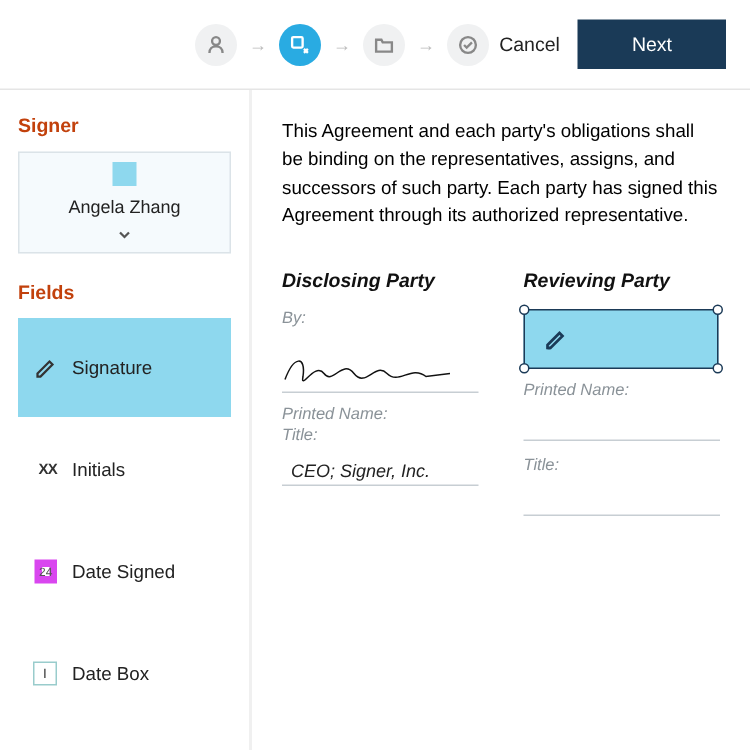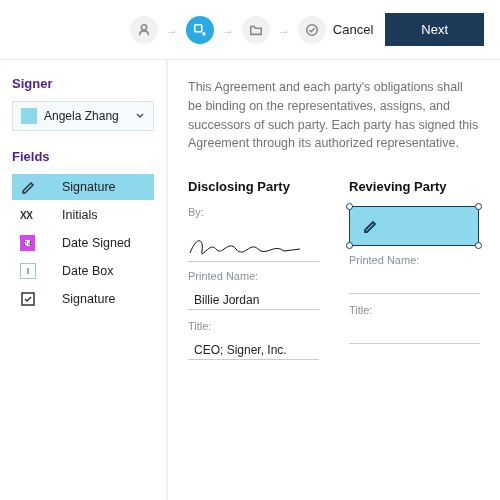--- a/index.html
+++ b/index.html
@@ -9,37 +9,37 @@
   .step { width: 28px; height: 28px; border-radius: 50%; background: #f0f1f2; display: flex; align-items: center; justify-content: center; }
   .step.active { background: #29abe2; }
   .step svg { width: 14px; height: 14px; stroke: #888; fill: none; stroke-width: 1.8; }
   .step.active svg { stroke: #fff; }
   .arrow { color: #bbb; font-size: 12px; }
   .top-actions { display: flex; align-items: center; gap: 12px; }
   .cancel-btn { background: none; border: none; font-size: 13px; font-weight: 400; color: #222; cursor: pointer; }
   .next-btn { background: #1a3a57; color: #fff; border: none; padding: 9px 36px; font-size: 13px; font-weight: 500; cursor: pointer; }
   .body { display: flex; height: calc(500px - 60px); }
   .sidebar { width: 166px; padding: 16px 12px; }
-  .side-label { font-size: 13px; font-weight: 700; color: #4c1d95; margin-bottom: 10px; }
-  .signer-dd { display: flex; align-items: center; background: #f5fafd; border: 1px solid #dbe3e8; padding: 6px 8px; gap: 7px; margin-bottom: 18px; cursor: pointer; }
+  .side-label { font-size: 13px; font-weight: 700; color: #c2410c; margin-bottom: 10px; }
+  .signer-dd { display: flex; align-items: center; background: #f5fafd; border: 1px solid #dbe3e8; padding: 6px 8px; gap: 7px; margin-bottom: 18px; cursor: pointer; flex-direction: column; }
   .swatch { width: 16px; height: 16px; background: #8ed8ee; }
   .signer-name { font-size: 12px; color: #222; flex: 1; }
   .chev { width: 10px; height: 10px; stroke: #555; fill: none; stroke-width: 1.5; }
-  .field-item { display: flex; align-items: center; gap: 24px; padding: 4px 8px; font-size: 12.5px; color: #222; cursor: pointer; margin-bottom: 2px; }
+  .field-item { display: flex; align-items: center; gap: 10px; padding: 24px 8px; font-size: 12.5px; color: #222; cursor: pointer; margin-bottom: 2px; }
   .field-item.active { background: #8ed8ee; }
-  .field-item .fi { width: 18px; height: 18px; display: flex; align-items: center; justify-content: flex-start; }
+  .field-item .fi { width: 18px; height: 18px; display: flex; align-items: center; justify-content: flex-end; }
   .fi svg { width: 16px; height: 16px; stroke: #333; fill: none; stroke-width: 1.5; }
   .fi .txt { font-size: 10px; font-weight: 600; color: #333; letter-spacing: -0.5px; }
   .fi .boxed { border: 5px solid #d946ef; width: 15px; height: 16px; display: flex; align-items: center; justify-content: center; font-size: 8px; color: #555; }
   .fi .boxedlt { border: 1px solid #9cc; width: 16px; height: 16px; display: flex; align-items: center; justify-content: center; }
   .fi .boxedlt span { font-size: 9px; color: #333; }
   .main { flex: 1; padding: 18px 20px; background: #fff; border-left: 2px solid #f0f0f0; }
-  .agreement { font-size: 12.5px; line-height: 1.5; color: #737373; margin-bottom: 26px; }
+  .agreement { font-size: 12.5px; line-height: 1.5; color: #000000; margin-bottom: 26px; }
   .parties { display: flex; gap: 30px; }
-  .party { flex: 1; }
+  .party { flex: 1; font-style: italic; }
   .party-title { font-size: 13px; font-weight: 700; color: #111; margin-bottom: 12px; }
   .lbl { font-size: 11px; color: #8a9298; margin-bottom: 2px; display: block; }
   .line { border-bottom: 1px solid #c7ced3; height: 26px; margin-bottom: 10px; display: flex; align-items: flex-end; padding-bottom: 2px; }
   .line span { font-size: 12px; color: #222; padding-left: 6px; }
   .sigline { height: 32px; border-bottom: 1px solid #c7ced3; margin-bottom: 8px; position: relative; }
   .sigline svg { position: absolute; bottom: 0; left: 0; width: 120px; height: 30px; }
   .byrow { display: flex; align-items: center; gap: 4px; margin-bottom: 8px; }
   .byrow .lbl { margin-bottom: 4px; }
   .placed-field { position: relative; width: 130px; height: 40px; background: #8ed8ee; border: 1.5px solid #1b3a57; display: flex; align-items: center; padding-left: 12px; margin-bottom: 8px; cursor: move; }
   .placed-field svg { width: 16px; height: 16px; stroke: #1b3a57; fill: none; stroke-width: 1.8; }
@@ -142,23 +142,20 @@
         <div class="party-title">Disclosing Party</div>
         <div class="byrow">
           <span class="lbl">By:</span>
         </div>
         <div class="sigline">
           <svg viewBox="0 0 120 30">
               <path d="M2 22 C 8 6, 16 6, 14 20 C 12 30, 22 10, 28 18 C 34 26, 40 8, 48 18 C 56 28, 62 10, 70 18 C 78 26, 86 12, 96 20 L 112 18" stroke="#111" stroke-width="1" fill="none"></path>
             </svg>
         </div>
         <span class="lbl">Printed Name:</span>
-        <div class="line">
-            <span>Billie Jordan</span>
-          </div>
         <span class="lbl">Title:</span>
         <div class="line">
             <span>CEO; Signer, Inc.</span>
           </div>
       </div>
 
       <div class="party">
         <div class="party-title">Revieving Party</div>
         <div class="placed-field">
           <svg viewBox="0 0 16 16">

